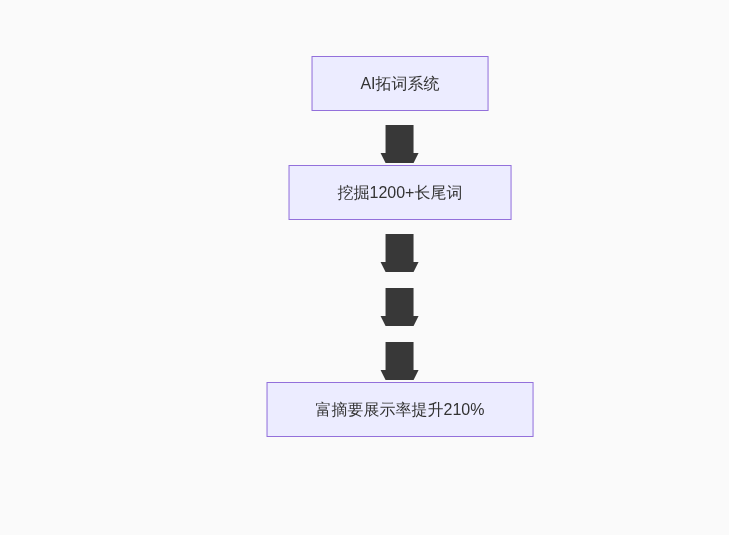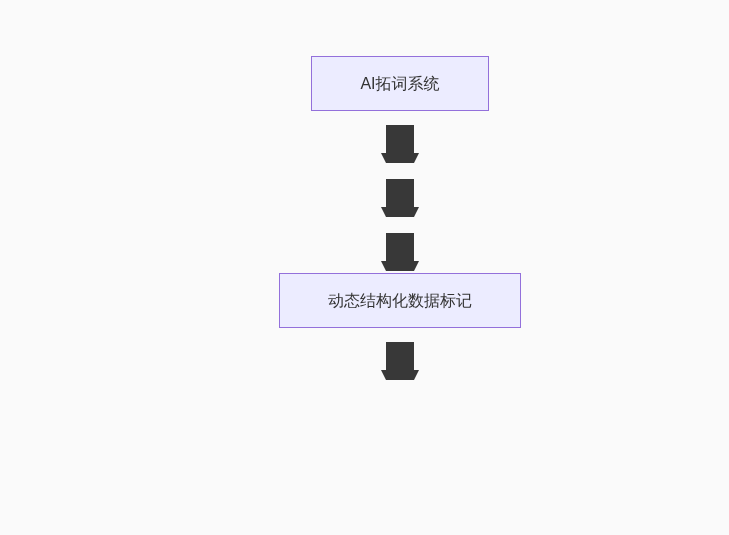--- a/index.html
+++ b/index.html
@@ -71,36 +71,39 @@
 
     <div class="node">
       <span class="node-label">AI拓词系统</span>
     </div>
 
     <div class="edge">
       <div class="edge-line"></div>
       <div class="edge-arrowhead"></div>
     </div>
 
+    <div class="node">
+      <span class="node-label">挖掘1200+长尾词</span>
+    </div>
+
+    <div class="edge">
+      <div class="edge-line"></div>
+      <div class="edge-arrowhead"></div>
+    </div>
+
 
     <div class="edge">
       <div class="edge-line"></div>
       <div class="edge-arrowhead"></div>
     </div>
 
 
     <div class="edge">
       <div class="edge-line"></div>
       <div class="edge-arrowhead"></div>
     </div>
 
     <div class="node">
-      <span class="node-label">动态结构化数据标记</span>
+      <span class="node-label">富摘要展示率提升210%</span>
     </div>
-
-    <div class="edge">
-      <div class="edge-line"></div>
-      <div class="edge-arrowhead"></div>
-    </div>
-
 
   </div>
 </div>
 
 </body></html>

